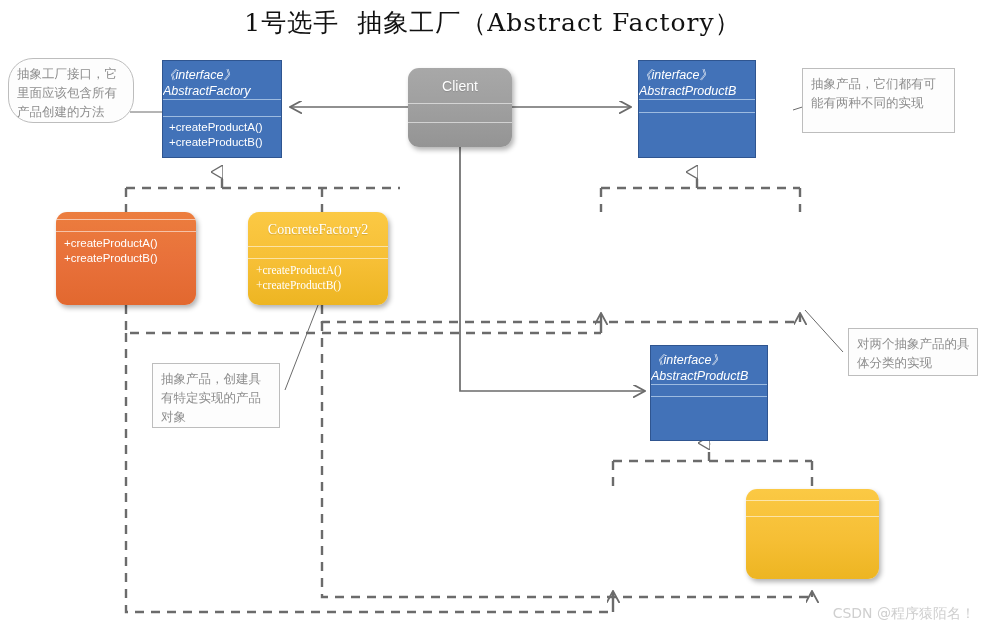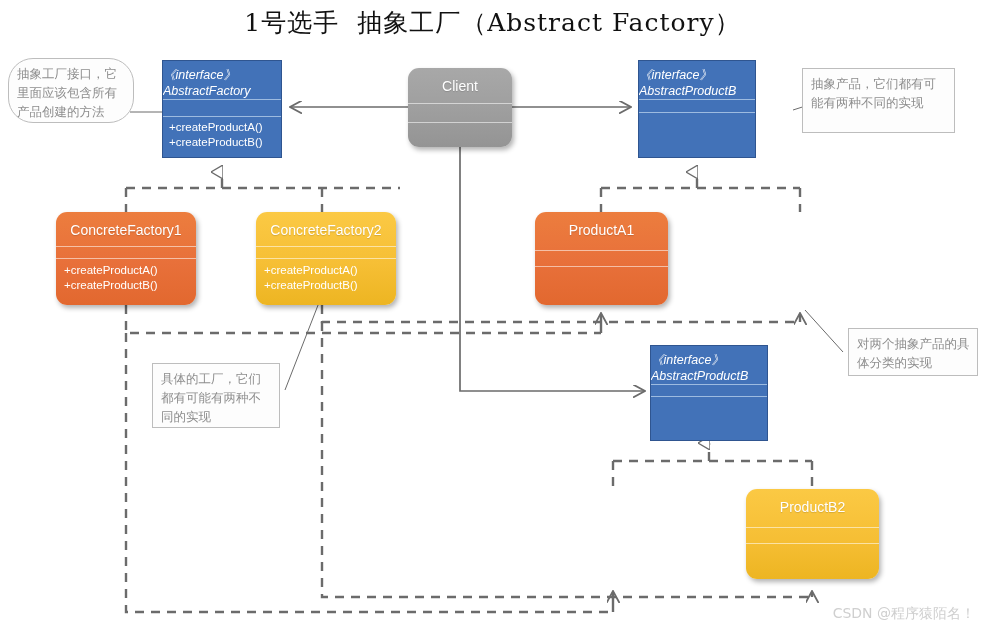--- a/index.html
+++ b/index.html
@@ -158,71 +158,63 @@
       <div>《interface》</div>
       <div>AbstractProductB</div>
     </div>
     <div class="sep"></div>
     <div style="height:12px;"></div>
     <div class="sep"></div>
     <div style="height:34px;"></div>
   </div>
 
   <div class="node rounded c-orange" style="left:56px;top:212px;width:140px;height:93px;">
-    <div class="hdr">ConcreteFactory1</div>
     <div class="sep" style="margin-top:7px;"></div>
     <div style="height:11px;"></div>
     <div class="sep"></div>
     <div class="ops">
       <div>+createProductA()</div>
       <div>+createProductB()</div>
     </div>
   </div>
 
-  <div class="node rounded c-yellow" style="left:256px;top:212px;width:140px;height:93px;">
+  <div class="node rounded c-yellow" style="left:248px;top:212px;width:140px;height:93px;font-family:Liberation Serif, serif;">
     <div class="hdr">ConcreteFactory2</div>
     <div class="sep" style="margin-top:7px;"></div>
     <div style="height:11px;"></div>
     <div class="sep"></div>
     <div class="ops">
       <div>+createProductA()</div>
       <div>+createProductB()</div>
     </div>
   </div>
 
-  <div class="node rounded c-orange" style="left:535px;top:212px;width:133px;height:93px;">
-    <div class="hdr">ProductA1</div>
-    <div class="sep" style="margin-top:11px;"></div>
-    <div style="height:15px;"></div>
-    <div class="sep"></div>
-  </div>
 
 
   <div class="node iface" style="left:650px;top:345px;width:118px;height:96px;">
     <div class="hdr">
       <div>《interface》</div>
       <div>AbstractProductB</div>
     </div>
     <div class="sep"></div>
     <div style="height:11px;"></div>
     <div class="sep"></div>
     <div style="height:32px;"></div>
   </div>
 
 
   <div class="node rounded c-yellow" style="left:746px;top:489px;width:133px;height:90px;">
-    <div class="hdr">ProductB2</div>
     <div class="sep" style="margin-top:11px;"></div>
     <div style="height:15px;"></div>
     <div class="sep"></div>
   </div>
 
   <div class="note" style="left:8px;top:58px;width:126px;height:65px;border-radius:25px;">抽象工厂接口，它里面应该包含所有产品创建的方法</div>
 
   <div class="note" style="left:802px;top:68px;width:153px;height:65px;">抽象产品，它们都有可能有两种不同的实现</div>
 
-  <div class="note" style="left:152px;top:363px;width:128px;height:65px;">具体的工厂，它们都有可能有两种不同的实现</div>
+  <div class="note" style="left:152px;top:363px;width:128px;height:65px;">抽象产品，创建具有特定实现的产品对象</div>
 
   <div class="note" style="left:848px;top:328px;width:130px;height:48px;">对两个抽象产品的具体分类的实现</div>
 
   <div class="watermark">CSDN @程序猿陌名！</div>
 
 </div>
 
 </body></html>

